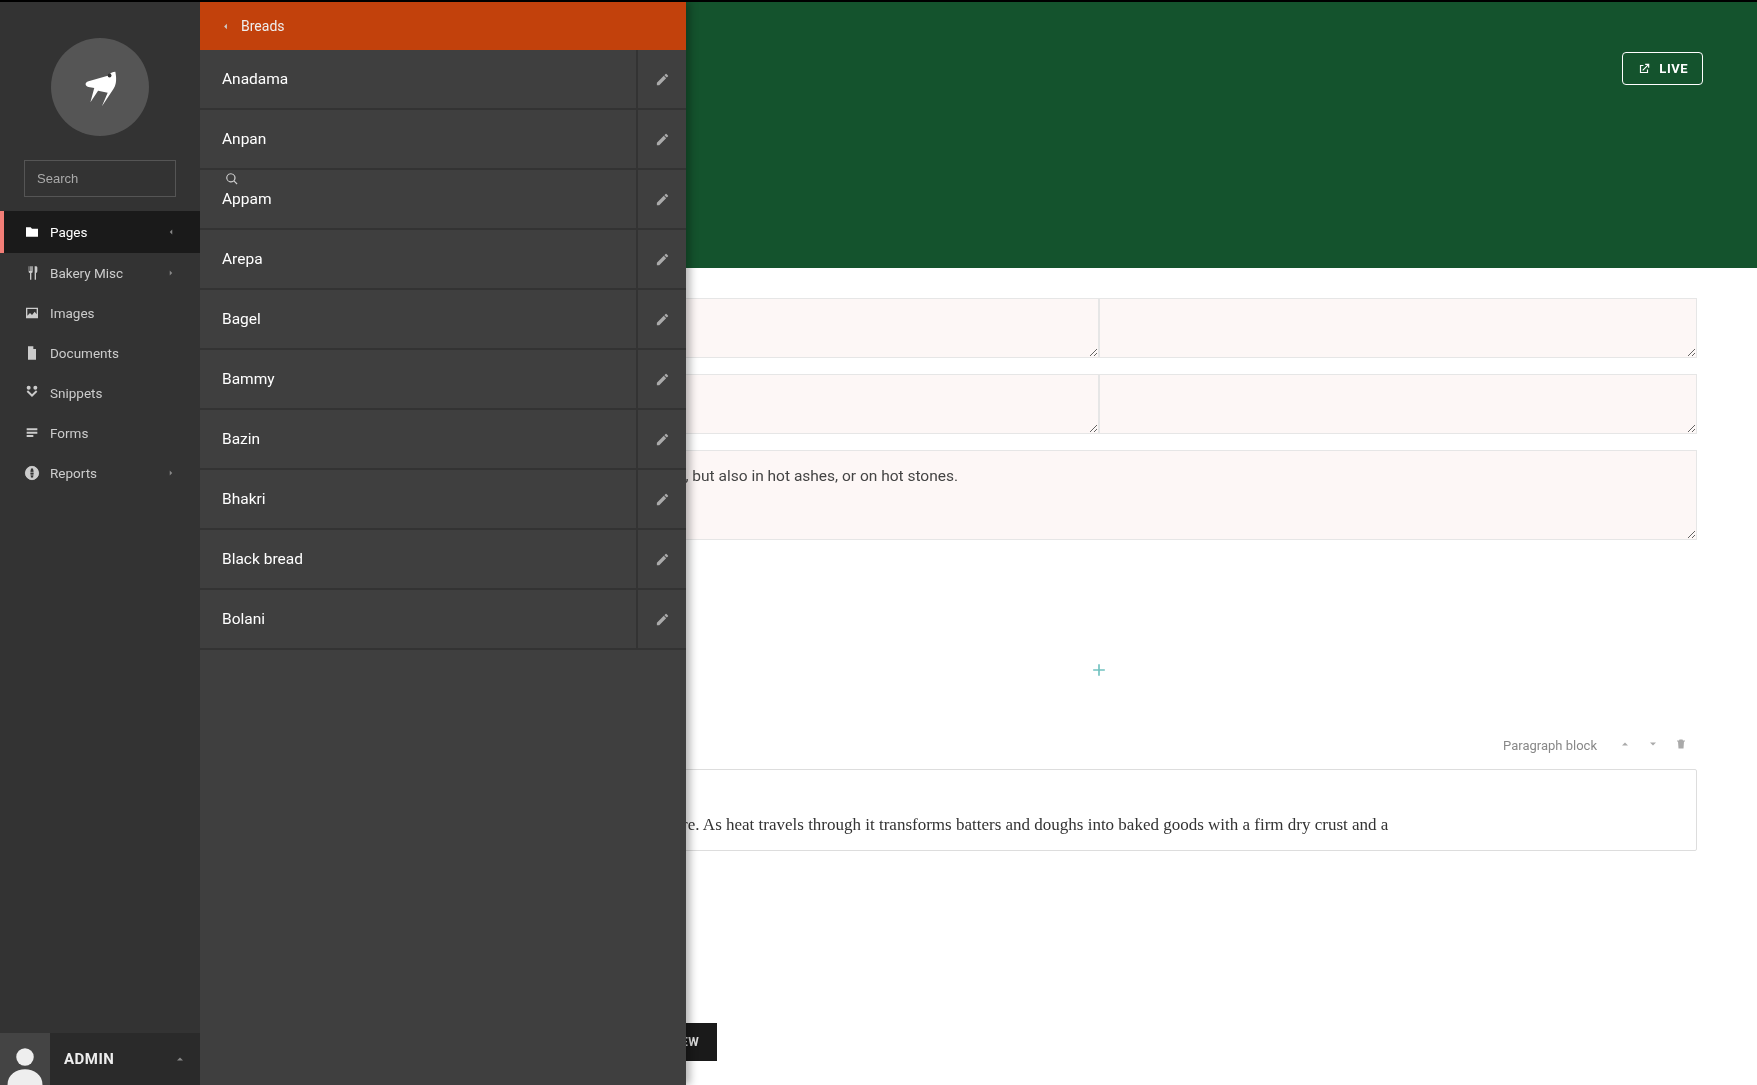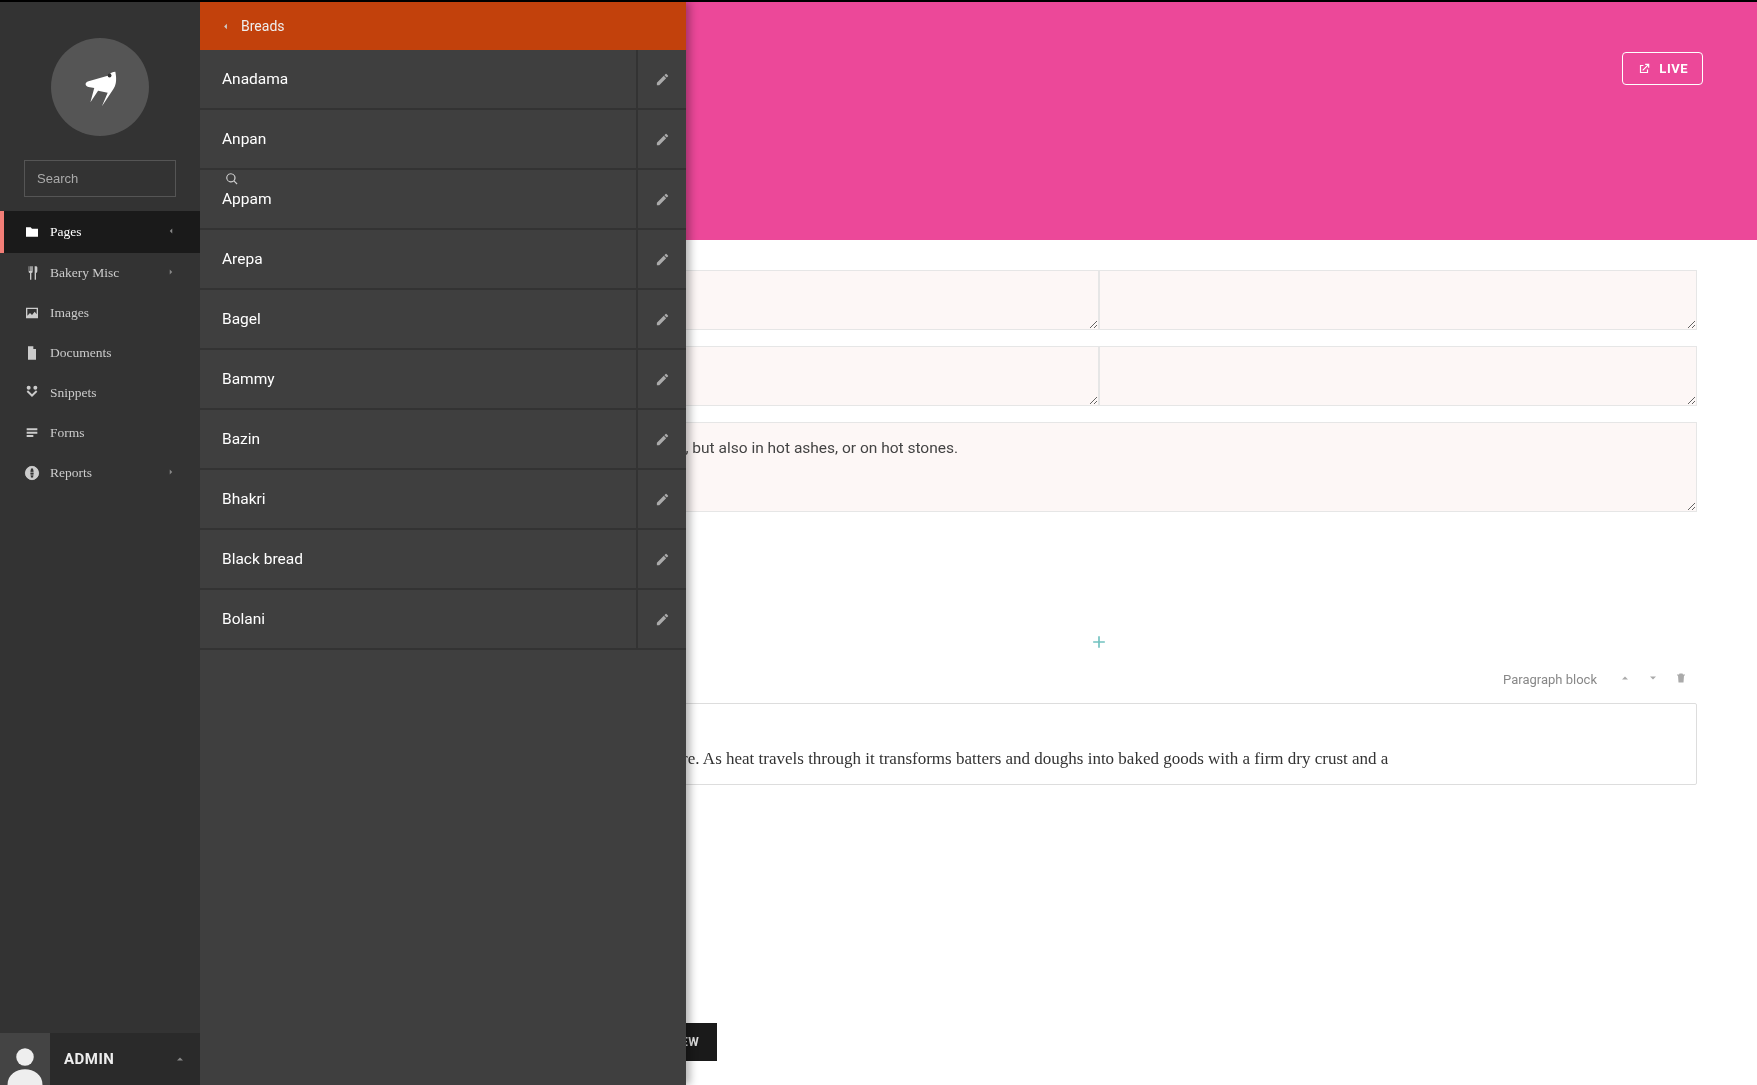--- a/index.html
+++ b/index.html
@@ -8,21 +8,21 @@
 
 .sidebar { position:fixed; top:2px; left:0; bottom:0; width:200px; background:#333; color:#ccc; display:flex; flex-direction:column; z-index:50; }
 .logo-area { display:flex; justify-content:center; padding:36px 0 24px; }
 .logo { width:98px; height:98px; border-radius:50%; background:#555; display:flex; align-items:center; justify-content:center; }
 .logo svg { width:46px; height:46px; }
 .search-row { padding:0 24px 14px; }
 .search-wrap { display:flex; align-items:center; border:1px solid #555; }
 .search-wrap input { flex:1; background:transparent; border:none; color:#ccc; font-size:13px; padding:10px 12px; outline:none; }
 .search-wrap input::placeholder { color:#aaa; }
 .search-wrap .sbtn { width:36px; display:flex; align-items:center; justify-content:center; color:#ccc; cursor:pointer; }
-.nav { flex:1;font-family:Liberation Serif, serif; }
+.nav { flex:1; }
 .nav-item { display:flex; align-items:center; height:42px; padding:0 24px; font-size:13.5px; color:#ccc; cursor:pointer; position:relative; }
 .nav-item.active { background:#1a1a1a; color:#fff; }
 .nav-item.active::before { content:""; position:absolute; left:0; top:0; bottom:0; width:4px; background:#f37e77; }
 .nav-item.tall { height:40px; }
 .nav-item .ico { width:26px; display:flex; align-items:center; }
 .nav-item .ico svg { width:16px; height:16px; }
 .nav-item .lbl { flex:1; }
 .nav-item .chev { color:#888; }
 .nav-item .chev svg { width:10px; height:10px; }
 .footer { height:52px; background:#2a2a2a; display:flex; align-items:center; padding:0 14px 0 0; cursor:pointer; }
@@ -33,34 +33,34 @@
 .flyout { position:fixed; top:2px; left:200px; bottom:0; width:486px; background:#3f3f3f; z-index:45; box-shadow:4px 0 8px rgba(0,0,0,.3); }
 .fly-header { height:48px; display:flex; align-items:center; padding:0 20px; color:#eee; font-size:14px; background:#c2410c; cursor:pointer; }
 .fly-header svg { width:11px; height:11px; margin-right:10px; color:#ccc; }
 .fly-list { }
 .fly-item { display:flex; align-items:stretch; border-bottom:2px solid #333; }
 .fly-item .title { flex:1; padding:0 22px; display:flex; align-items:center; height:58px; font-size:15.5px; color:#fff; cursor:pointer; }
 .fly-item .edit { width:50px; border-left:2px solid #333; display:flex; align-items:center; justify-content:center; cursor:pointer; color:#aaa; }
 .fly-item .edit svg { width:15px; height:15px; }
 
 .main { position:fixed; top:2px; left:200px; right:0; bottom:0; overflow-y:auto; }
-.hero { background:#ec4899; height:238px; position:relative; }
+.hero { background:#14532d; height:266px; position:relative; }
 .live-btn { position:absolute; top:50px; right:54px; border:1.5px solid #fff; border-radius:4px; padding:8px 14px; color:#fff; font-size:13px; font-weight:700; letter-spacing:.5px; display:flex; align-items:center; gap:8px; cursor:pointer; }
 .live-btn svg { width:14px; height:14px; }
 .form-area { padding:30px 60px 60px 300px; }
 .field { margin-bottom:16px; }
 .ta { width:100%; padding:14px; border:1px solid #e6e6e6; background:#fdf7f6; font-size:15.5px; color:#444; resize:vertical; font-family:inherit; line-height:1.5; }
 .ta.short { height:60px; }
 .ta.mid { height:90px; }
 .row2 { display:grid; grid-template-columns:1fr 1fr; gap:0; }
 .changeimg { margin-top:6px; }
 .changeimg span { display:inline-block; border:1px solid #72c2c0; color:#72c2c0; font-size:11.5px; font-weight:600; padding:6px 12px; border-radius:3px; letter-spacing:.3px; cursor:pointer; }
 .spacer { height:60px; }
 .add-row { display:flex; justify-content:center; padding:12px 0; color:#72c2c0; font-size:22px; cursor:pointer; }
-.block-toolbar { display:flex; align-items:center; justify-content:flex-end; gap:16px; padding:8px 10px; color:#888; font-size:13px; }
+.block-toolbar { display:flex; align-items:center; justify-content:flex-end; gap:16px; padding:8px 10px; color:#888; font-size:13px;margin-top:38px; }
 .block-toolbar .lbl { margin-right:6px; }
 .block-toolbar .tbtn { cursor:pointer; color:#aaa; }
 .block-toolbar .tbtn svg { width:12px; height:12px; }
 .richbox { border:1px solid #ddd; border-radius:2px; margin-top:8px; }
 .richtools { display:flex; align-items:center; gap:16px; padding:8px 14px; color:#777; }
 .richtools .rtbtn { cursor:pointer; }
 .richtools .rtbtn svg { width:14px; height:14px; }
 .richcontent { padding:6px 14px 12px; font-family:Georgia,serif; font-size:17px; line-height:1.6; color:#333; }
 .preview-pill { position:fixed; left:663px; bottom:24px; background:#1a1a1a; color:#ddd; font-size:12px; font-weight:700; letter-spacing:.5px; padding:12px 18px; z-index:30; }
 </style>

